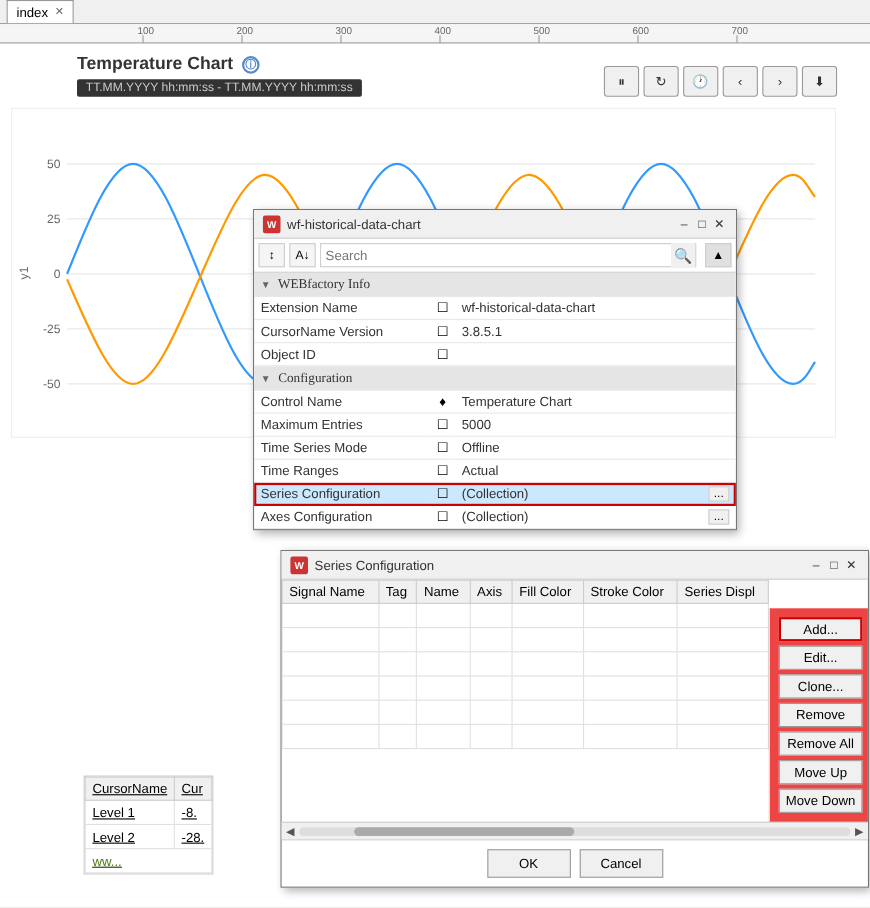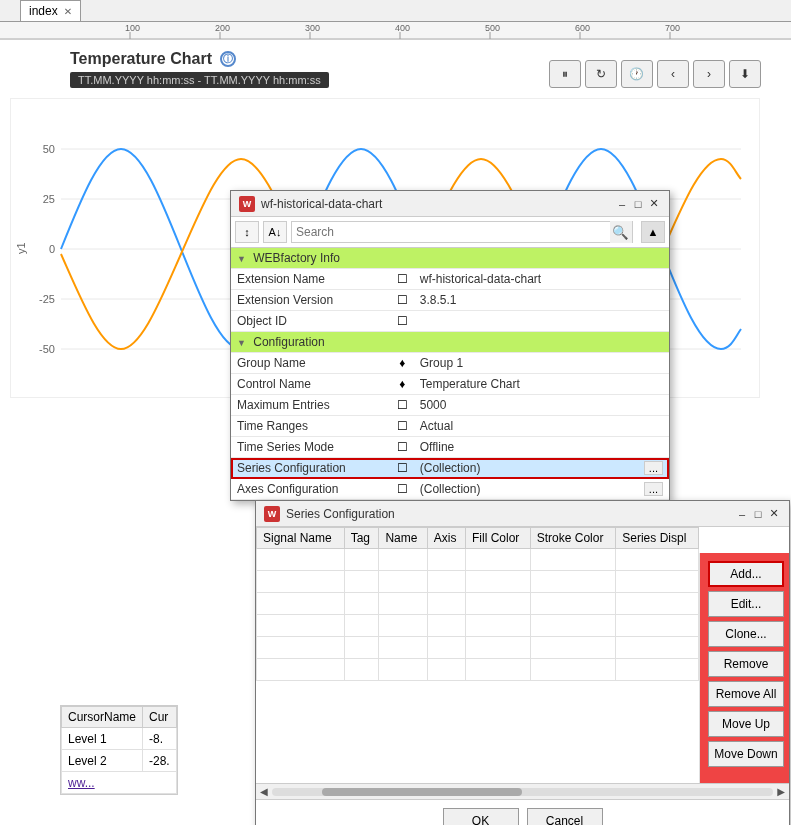--- a/index.html
+++ b/index.html
@@ -13,21 +13,21 @@
       position: relative;
     }
 
     
     .tab-bar {
       background: #f0f0f0;
       height: 22px;
       display: flex;
       align-items: center;
       border-bottom: 1px solid #999;
-      padding-left: 20px;
+      padding-left: 6px;
     }
     .tab {
       background: white;
       border: 1px solid #999;
       border-bottom: none;
       padding: 2px 8px;
       font-size: 12px;
       display: flex;
       align-items: center;
       gap: 6px;
@@ -256,24 +256,25 @@
     .prop-table {
       width: 100%;
       border-collapse: collapse;
       font-size: 12px;
     }
     .prop-table td {
       padding: 3px 6px;
       border-bottom: 1px solid #e8e8e8;
     }
     .prop-table .section-header td {
-      background: #bef264;
+      background: #e5e5e5;
       color: #333;
       font-weight: normal;
       padding: 3px 6px;
+      font-family: Liberation Serif, serif;
     }
     .prop-table .prop-name {
       width: 160px;
       color: #333;
     }
     .prop-table .prop-value {
       color: #333;
     }
     .prop-table .prop-check {
       width: 20px;
@@ -502,39 +503,39 @@
 
         <text x="14" y="155" fill="#666" font-size="11" transform="rotate(-90,14,155)">y1</text>
 
         <path d="M50,150 C70,100 90,50 110,50 C130,50 150,100 170,150 C190,200 210,250 230,250 C250,250 270,200 290,150 C310,100 330,50 350,50 C370,50 390,100 410,150 C430,200 450,250 470,250 C490,250 510,200 530,150 C550,100 570,50 590,50 C610,50 630,100 650,150 C670,200 690,250 710,250 C720,250 725,237 730,230" fill="none" stroke="#3399ff" stroke-width="2"></path>
 
         <path d="M50,155 C70,200 90,250 110,250 C130,250 150,200 170,155 C190,110 210,60 230,60 C250,60 270,110 290,155 C310,200 330,250 350,250 C370,250 390,200 410,155 C430,110 450,60 470,60 C490,60 510,110 530,155 C550,200 570,250 590,250 C610,250 630,200 650,155 C670,110 690,60 710,60 C720,60 725,75 730,80" fill="none" stroke="#ff9900" stroke-width="2"></path>
       </svg>
     </div>
   </div>
 
-  <div class="cursor-table" style="position:absolute; bottom: 30px; left: 60px; z-index:5;">
+  <div class="cursor-table" style="position:absolute; bottom: 30px; left: 76px; z-index:5;text-decoration:underline;">
     <table class="series-table">
       <thead>
         <tr>
           <th>CursorName</th>
           <th>Cur</th>
         </tr>
       </thead>
       <tbody>
         <tr>
           <td>Level 1</td>
           <td>-8.</td>
         </tr>
         <tr>
           <td>Level 2</td>
           <td>-28.</td>
         </tr>
         <tr>
-          <td colspan="2"><span style="color:#4c1d95; text-decoration:underline; cursor:pointer;margin-top:40px;">ww...</span></td>
+          <td colspan="2"><span style="color:#4d7c0f; text-decoration:underline; cursor:pointer;margin-top:40px;">ww...</span></td>
         </tr>
       </tbody>
     </table>
   </div>
 
   <div class="dialog-properties">
 
     <div class="dialog-titlebar">
       <div class="dialog-title-left">
         <div class="dialog-icon">W</div>
@@ -566,60 +567,55 @@
               <span class="section-arrow">▼</span>
               <span>WEBfactory Info</span>
             </td>
           </tr>
           <tr>
             <td class="prop-name">Extension Name</td>
             <td class="prop-check">☐</td>
             <td class="prop-value">wf-historical-data-chart</td>
           </tr>
           <tr>
-            <td class="prop-name">Extension Version</td>
+            <td class="prop-name">CursorName Version</td>
             <td class="prop-check">☐</td>
             <td class="prop-value">3.8.5.1</td>
           </tr>
           <tr>
             <td class="prop-name">Object ID</td>
             <td class="prop-check">☐</td>
             <td class="prop-value"></td>
           </tr>
 
           <tr class="section-header">
             <td colspan="3">
               <span class="section-arrow">▼</span>
               <span>Configuration</span>
             </td>
           </tr>
           <tr>
-            <td class="prop-name">Group Name</td>
-            <td class="prop-check">♦</td>
-            <td class="prop-value">Group 1</td>
-          </tr>
-          <tr>
             <td class="prop-name">Control Name</td>
             <td class="prop-check">♦</td>
             <td class="prop-value">Temperature Chart</td>
           </tr>
           <tr>
             <td class="prop-name">Maximum Entries</td>
             <td class="prop-check">☐</td>
             <td class="prop-value">5000</td>
           </tr>
           <tr>
+            <td class="prop-name">Time Series Mode</td>
+            <td class="prop-check">☐</td>
+            <td class="prop-value">Offline</td>
+          </tr>
+          <tr>
             <td class="prop-name">Time Ranges</td>
             <td class="prop-check">☐</td>
             <td class="prop-value">Actual</td>
-          </tr>
-          <tr>
-            <td class="prop-name">Time Series Mode</td>
-            <td class="prop-check">☐</td>
-            <td class="prop-value">Offline</td>
           </tr>
 
           <tr class="prop-row-selected highlight-border" style="outline: 2px solid #cc0000; outline-offset: -2px;">
             <td class="prop-name">Series Configuration</td>
             <td class="prop-check">☐</td>
             <td class="prop-value">
               <span>(Collection)</span>
               <button class="ellipsis-btn">...</button>
             </td>
           </tr>
@@ -643,21 +639,21 @@
         <div class="dialog-icon">W</div>
         <span class="dialog-title-text">Series Configuration</span>
       </div>
       <div class="dialog-controls">
         <button class="dialog-ctrl-btn">–</button>
         <button class="dialog-ctrl-btn">□</button>
         <button class="dialog-ctrl-btn close-btn">✕</button>
       </div>
     </div>
 
-    <div style="display:flex; position:relative; height: 256px;">
+    <div style="display:flex; position:relative; height: 220px;">
 
       <div style="flex:1; overflow:auto; padding-right: 90px;">
         <table class="series-table">
           <thead>
             <tr>
               <th>Signal Name</th>
               <th>Tag</th>
               <th>Name</th>
               <th>Axis</th>
               <th>Fill Color</th>

